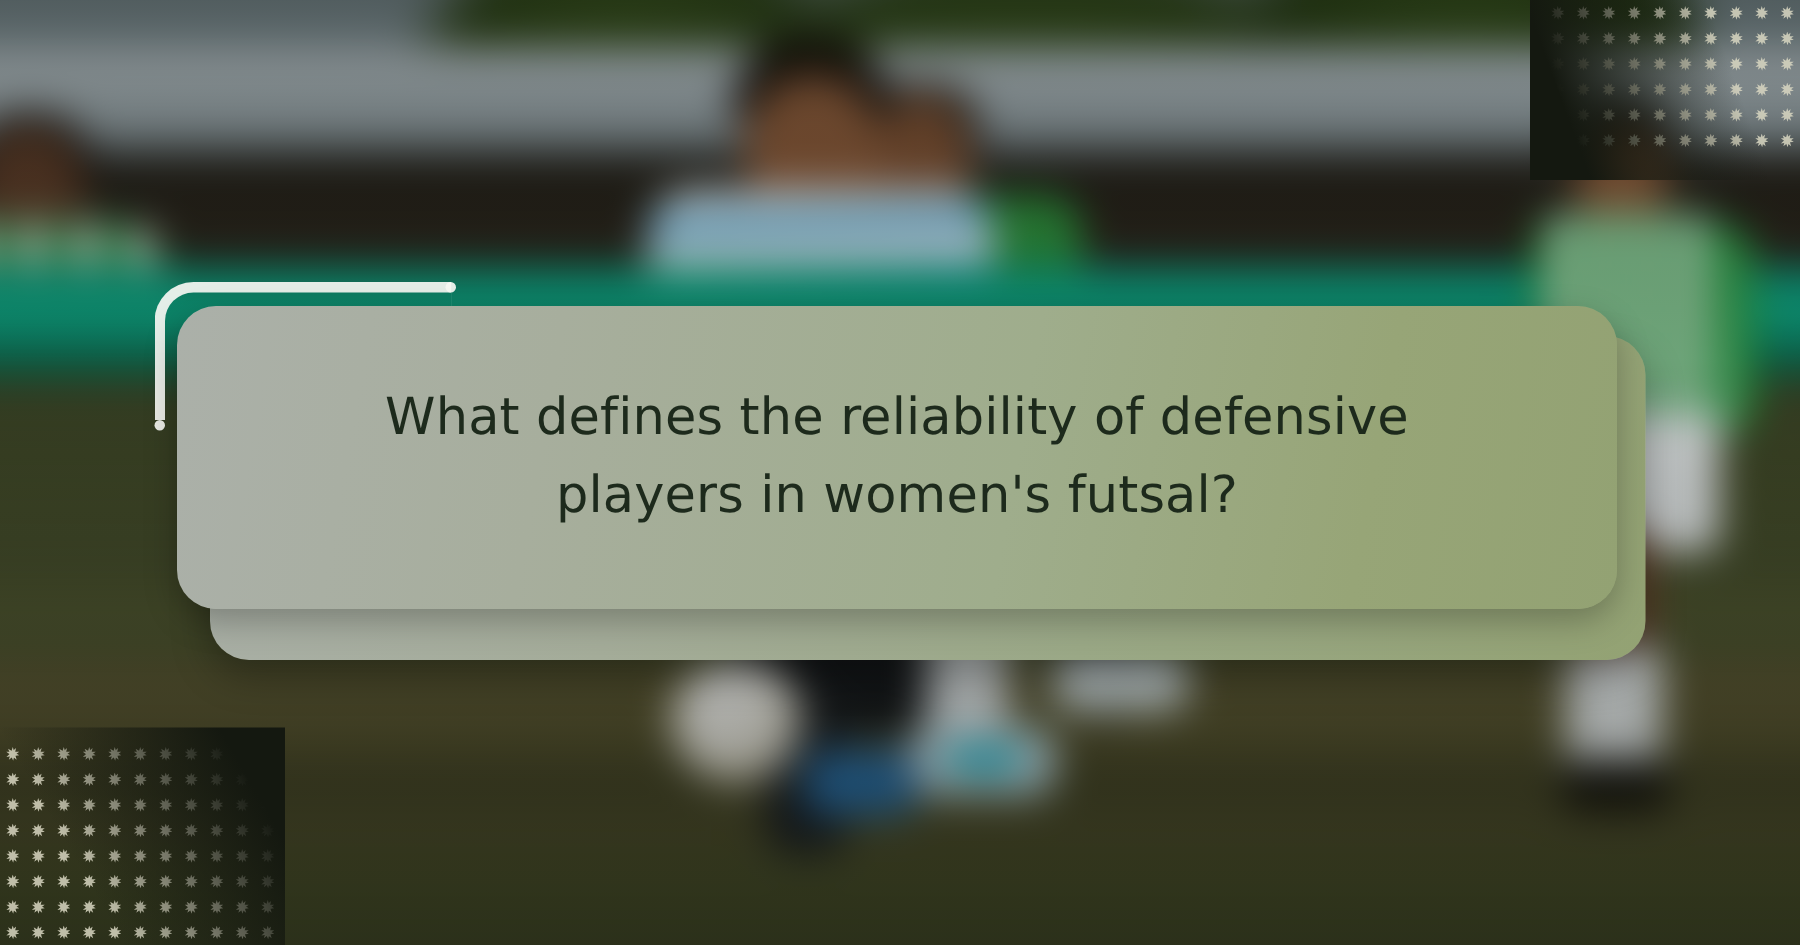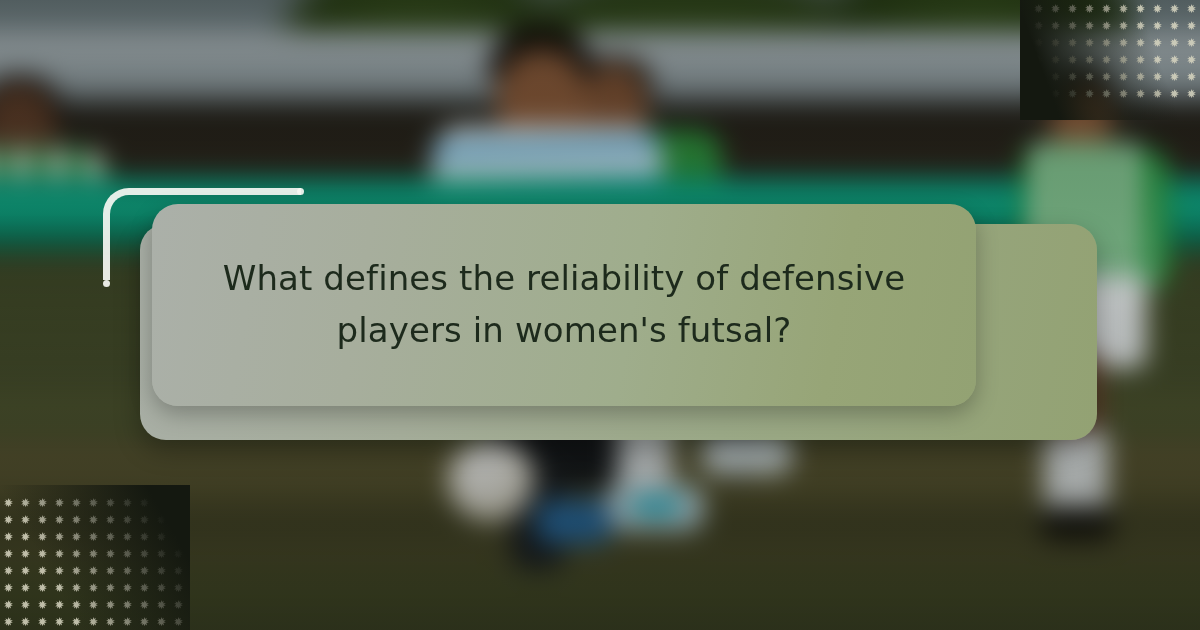--- a/index.html
+++ b/index.html
@@ -106,24 +106,24 @@
     box-sizing:border-box;}
   .bracket::before{content:"";position:absolute;left:-7px;bottom:-7px;width:7px;height:7px;
     background:rgba(247,248,244,.92);border-radius:4px;}
   .bracket::after{content:"";position:absolute;right:-3px;top:-7px;width:7px;height:7px;
     background:rgba(247,248,244,.92);border-radius:4px;}
 
   
   .card-back{position:absolute;left:140px;top:224px;width:957px;height:216px;border-radius:26px;
     background:linear-gradient(100deg,#a9afa6 0%,#a4ac99 30%,#9aa886 62%,#93a273 100%);
     box-shadow:0 10px 26px rgba(0,0,0,.30);}
-  .card-front{position:absolute;left:118px;top:204px;width:824px;height:202px;border-radius:26px;
+  .card-front{position:absolute;left:118px;top:204px;width:960px;height:202px;border-radius:26px;
     background:linear-gradient(100deg,#abb0a9 0%,#a7ae9d 26%,#9fad8c 58%,#97a577 82%,#93a273 100%);
     box-shadow:0 8px 22px rgba(0,0,0,.26);
-    display:flex;align-items:center;justify-content:center;margin-left:34px;}
+    display:flex;align-items:center;justify-content:center;}
   .qtext{margin:0;padding:0 56px;text-align:center;
     font-size:34px;line-height:1.52;font-weight:400;letter-spacing:.1px;
     color:#1d2a1c;max-width:700px;}
 </style>
 </head>
 <body>
 
 <div class="stage">
 
   <div class="photo">

